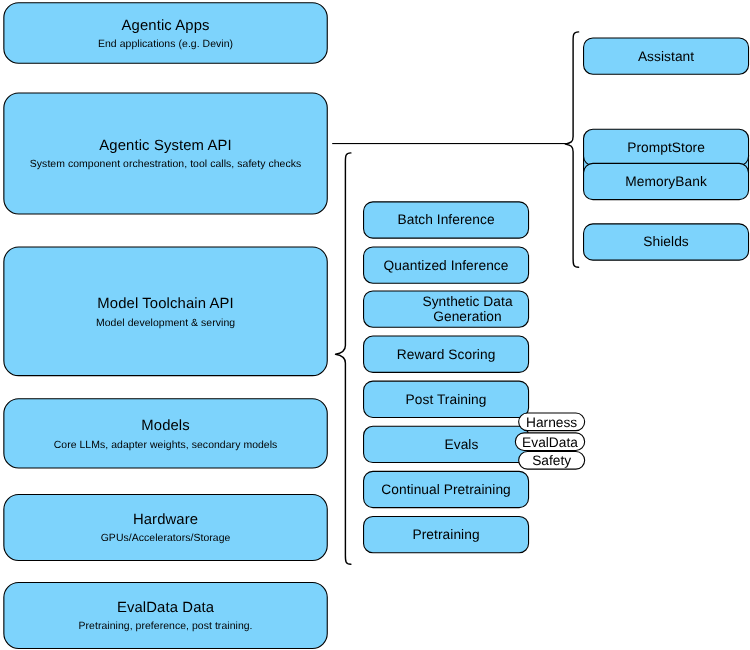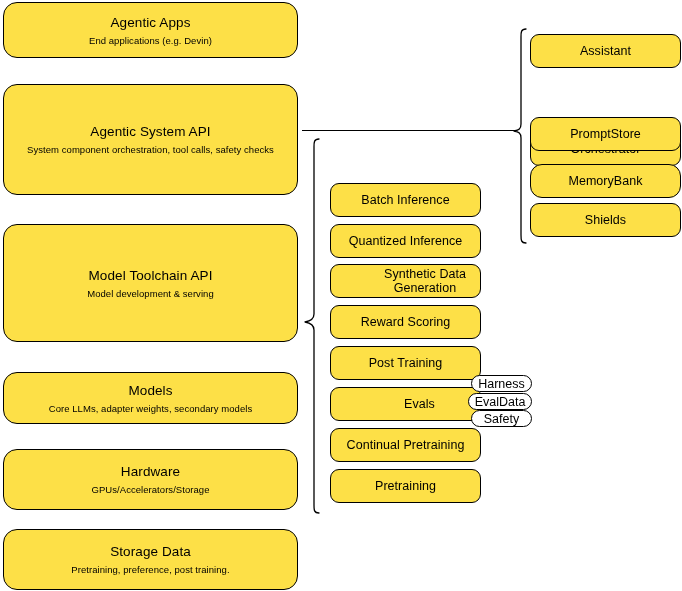--- a/index.html
+++ b/index.html
@@ -20,21 +20,21 @@
     background: #ffffff;
     overflow: hidden;
   }
 
   
   .box {
     position: absolute;
     box-sizing: border-box;
     border: 1.2px solid #000000;
     border-radius: 12px;
-    background: #fde047;
+    background: #7dd3fc;
     display: flex;
     flex-direction: column;
     align-items: center;
     justify-content: center;
     text-align: center;
     color: #000000;
   }
 
   
   .layer {
@@ -118,32 +118,32 @@
   <div class="box layer" style="top:84px;height:111px;">
     <div class="title">Agentic System API</div>
     <div class="subtitle">System component orchestration, tool calls, safety checks</div>
   </div>
 
   <div class="box layer" style="top:224px;height:118px;">
     <div class="title">Model Toolchain API</div>
     <div class="subtitle">Model development &amp; serving</div>
   </div>
 
-  <div class="box layer" style="top:372px;height:52px;">
+  <div class="box layer" style="top:362px;height:64px;">
     <div class="title">Models</div>
     <div class="subtitle">Core LLMs, adapter weights, secondary models</div>
   </div>
 
   <div class="box layer" style="top:449px;height:61px;">
     <div class="title">Hardware</div>
     <div class="subtitle">GPUs/Accelerators/Storage</div>
   </div>
 
   <div class="box layer" style="top:529px;height:61px;">
-    <div class="title">Storage Data</div>
+    <div class="title">EvalData Data</div>
     <div class="subtitle">Pretraining, preference, post training.</div>
   </div>
 
   <div class="hline" style="left:302px;top:130px;width:215px;"></div>
 
   <svg class="bracket" style="left:513px;top:28px;" width="14" height="216" viewBox="0 0 14 216">
     <path d="M 13 1
              C 8 1, 8 4, 8 9
              L 8 96
              C 8 101, 6 102, 1 103
@@ -154,21 +154,21 @@
 
   <div class="box item right-item" style="top:34px;">
     <span>Assistant</span>
   </div>
   <div class="box item right-item" style="top:88px;margin-top:44px;">
     <span>Orchestrator</span>
   </div>
   <div class="box item right-item" style="top:117px;">
     <span>PromptStore</span>
   </div>
-  <div class="box item right-item" style="top:164px;border-radius:12px;">
+  <div class="box item right-item" style="top:148px;">
     <span>MemoryBank</span>
   </div>
   <div class="box item right-item" style="top:203px;">
     <span>Shields</span>
   </div>
 
   <svg class="bracket" style="left:304px;top:138px;" width="16" height="376" viewBox="0 0 16 376">
     <path d="M 15 1
              C 10 1, 10 4, 10 9
              L 10 176

